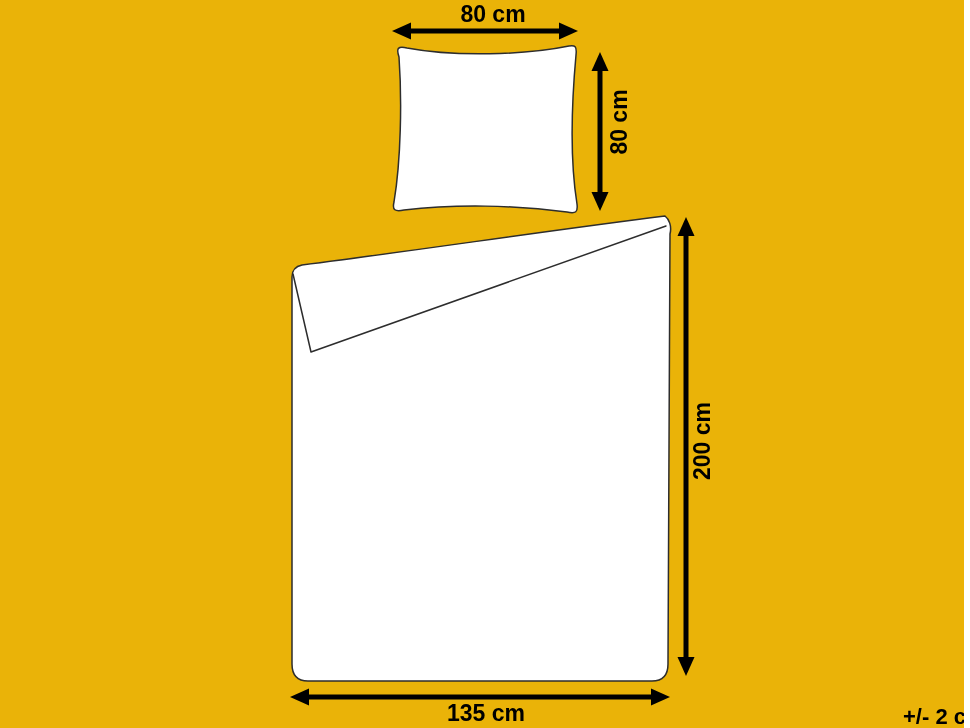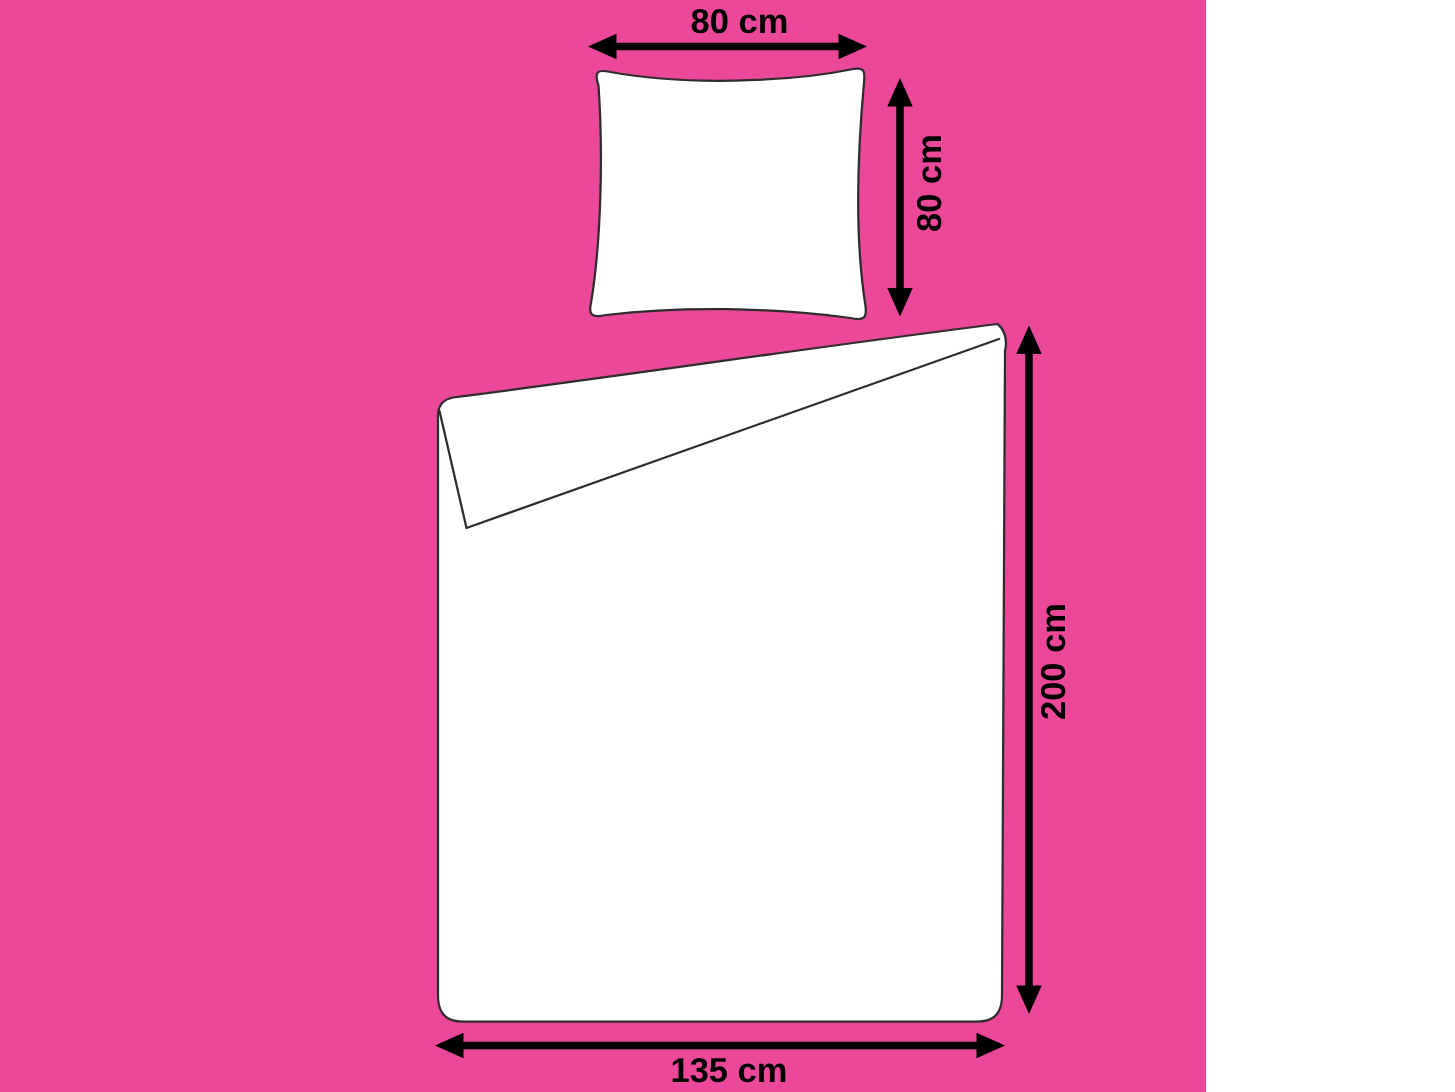--- a/index.html
+++ b/index.html
@@ -2,23 +2,23 @@
 <html><head>
 <meta charset="utf-8">
 <style>
   html, body {
     margin: 0;
     padding: 0;
     background: #ffffff;
   }
   .stage {
     position: relative;
-    width: 804px;
+    width: 964px;
     height: 728px;
-    background: #ec4899;
+    background: #eab308;
     overflow: hidden;
     font-family: "Liberation Sans", sans-serif;
   }
   .stage svg {
     position: absolute;
     left: 0;
     top: 0;
     display: block;
   }
   .outline {

